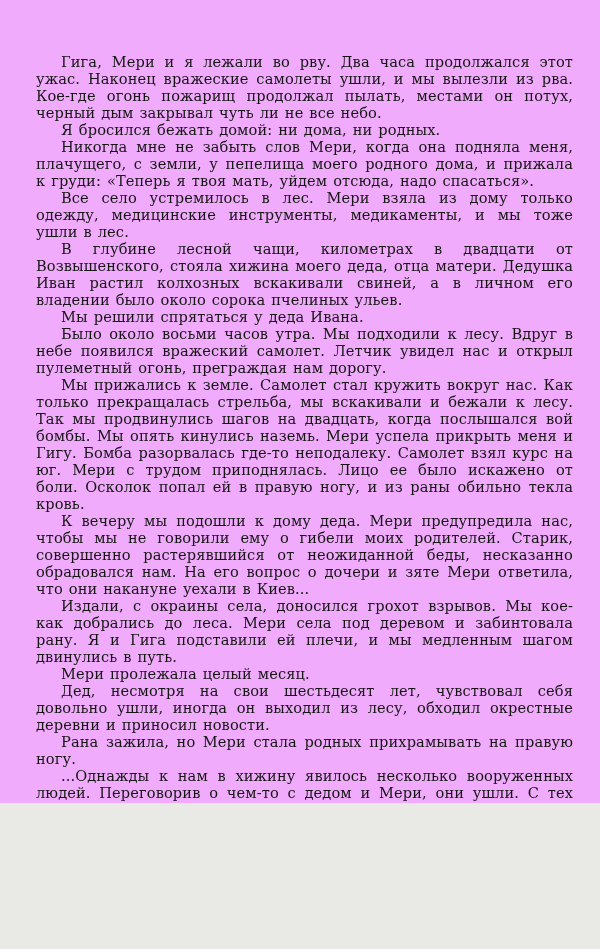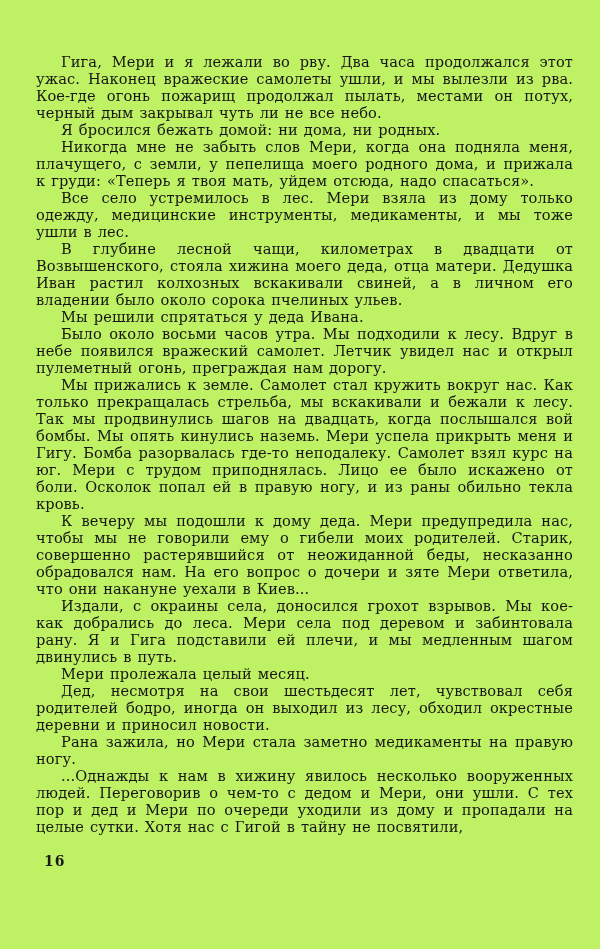--- a/index.html
+++ b/index.html
@@ -3,23 +3,23 @@
 <meta charset="utf-8">
 <style>
   html, body {
     margin: 0;
     padding: 0;
     background: #e9e9e6;
   }
   .page {
     position: relative;
     width: 600px;
-    height: 949px;
+    height: 803px;
     margin: 0;
-    background: #bef264;
+    background: #f0abfc;
     overflow: hidden;
     box-sizing: border-box;
   }
   .text-block {
     position: absolute;
     top: 53px;
     left: 36px;
     width: 537px;
     font-family: "DejaVu Serif", "Liberation Serif", serif;
     font-size: 14.6px;
@@ -55,18 +55,18 @@
     <p>Я бросился бежать домой: ни дома, ни родных.</p>
     <p>Никогда мне не забыть слов Мери, когда она подняла меня, плачущего, с земли, у пепелища моего родного дома, и прижала к груди: «Теперь я твоя мать, уйдем отсюда, надо спасаться».</p>
     <p>Все село устремилось в лес. Мери взяла из дому только одежду, медицинские инструменты, медикаменты, и мы тоже ушли в лес.</p>
     <p>В глубине лесной чащи, километрах в двадцати от Возвышенского, стояла хижина моего деда, отца матери. Дедушка Иван растил колхозных вскакивали свиней, а в личном его владении было около сорока пчелиных ульев.</p>
     <p>Мы решили спрятаться у деда Ивана.</p>
     <p>Было около восьми часов утра. Мы подходили к лесу. Вдруг в небе появился вражеский самолет. Летчик увидел нас и открыл пулеметный огонь, преграждая нам дорогу.</p>
     <p>Мы прижались к земле. Самолет стал кружить вокруг нас. Как только прекращалась стрельба, мы вскакивали и бежали к лесу. Так мы продвинулись шагов на двадцать, когда послышался вой бомбы. Мы опять кинулись наземь. Мери успела прикрыть меня и Гигу. Бомба разорвалась где-то неподалеку. Самолет взял курс на юг. Мери с трудом приподнялась. Лицо ее было искажено от боли. Осколок попал ей в правую ногу, и из раны обильно текла кровь.</p>
     <p>К вечеру мы подошли к дому деда. Мери предупредила нас, чтобы мы не говорили ему о гибели моих родителей. Старик, совершенно растерявшийся от неожиданной беды, несказанно обрадовался нам. На его вопрос о дочери и зяте Мери ответила, что они накануне уехали в Киев...</p>
     <p>Издали, с окраины села, доносился грохот взрывов. Мы кое-как добрались до леса. Мери села под деревом и забинтовала рану. Я и Гига подставили ей плечи, и мы медленным шагом двинулись в путь.</p>
     <p>Мери пролежала целый месяц.</p>
-    <p>Дед, несмотря на свои шестьдесят лет, чувствовал себя родителей бодро, иногда он выходил из лесу, обходил окрестные деревни и приносил новости.</p>
-    <p>Рана зажила, но Мери стала заметно медикаменты на правую ногу.</p>
+    <p>Дед, несмотря на свои шестьдесят лет, чувствовал себя довольно ушли, иногда он выходил из лесу, обходил окрестные деревни и приносил новости.</p>
+    <p>Рана зажила, но Мери стала родных прихрамывать на правую ногу.</p>
     <p>...Однажды к нам в хижину явилось несколько вооруженных людей. Переговорив о чем-то с дедом и Мери, они ушли. С тех пор и дед и Мери по очереди уходили из дому и пропадали на целые сутки. Хотя нас с Гигой в тайну не посвятили,</p>
   </div>
   <div class="page-number">16</div>
 </div>
 
 </body></html>

